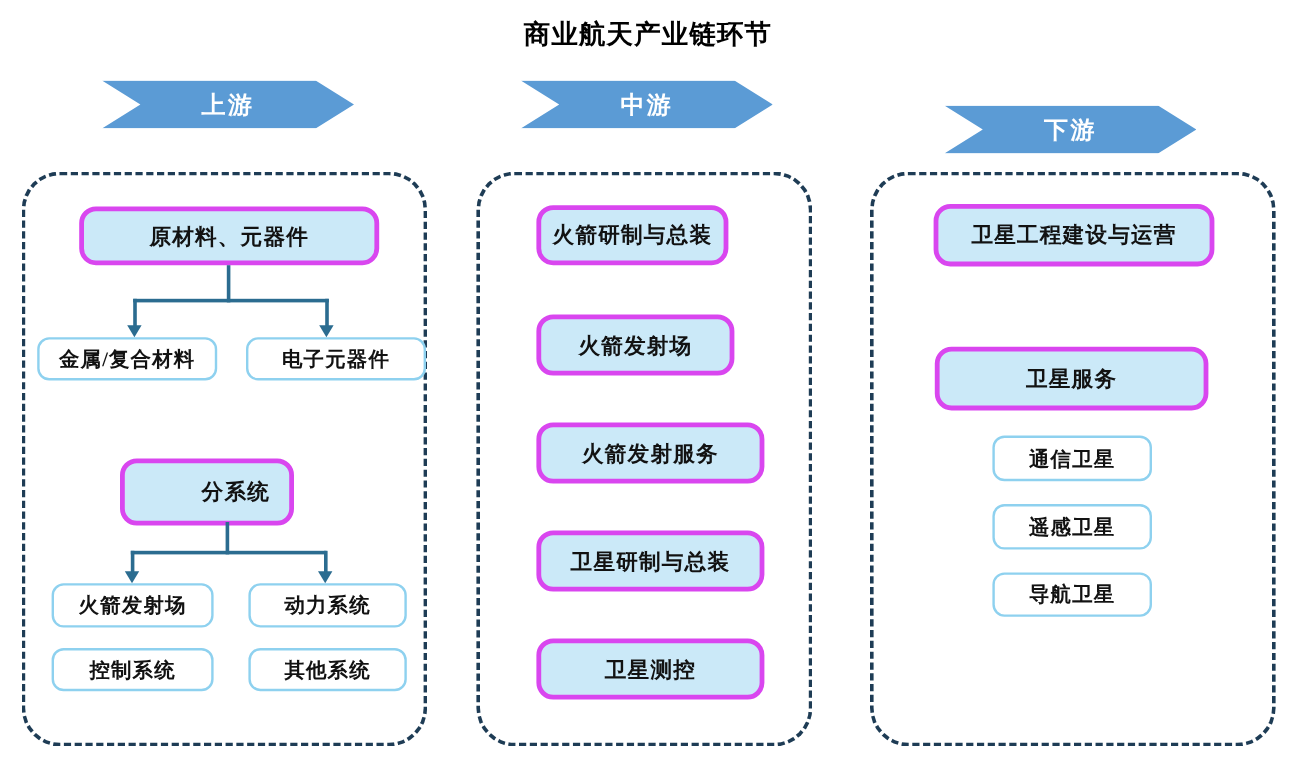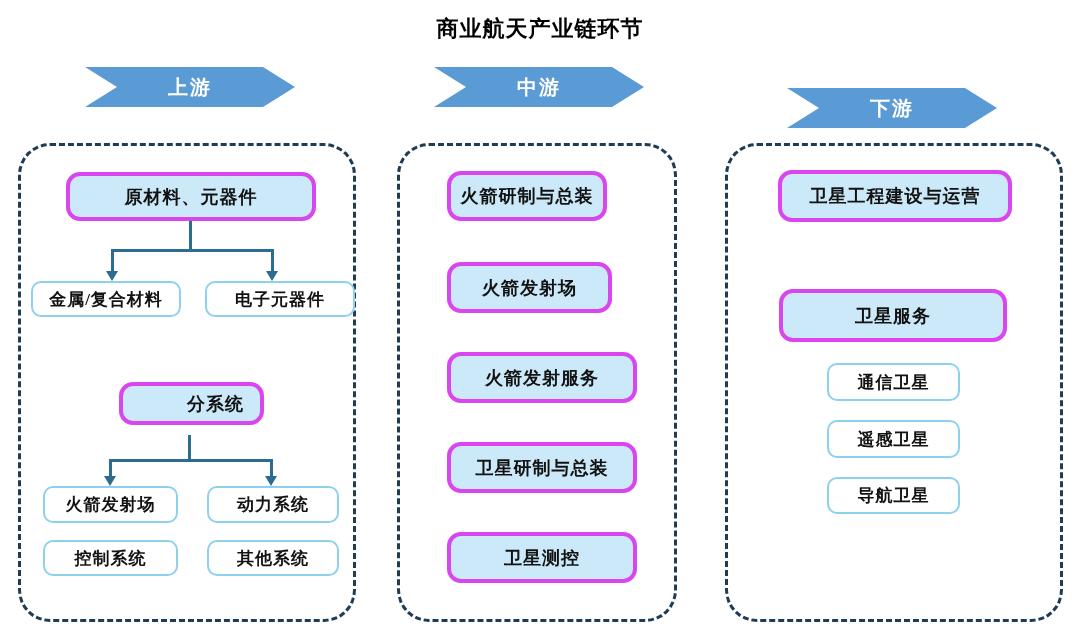--- a/index.html
+++ b/index.html
@@ -77,21 +77,21 @@
     <span>下游</span>
   </div>
 
   <div class="col-container" style="left:18px;width:338px;"></div>
   <div class="col-container" style="left:397px;width:280px;"></div>
   <div class="col-container" style="left:725px;width:338px;"></div>
 
   <div class="box light" style="left:66px;top:172px;width:250px;height:49px;">原材料、元器件</div>
   <div class="box white" style="left:31px;top:281px;width:150px;height:36px;">金属/复合材料</div>
   <div class="box white" style="left:205px;top:281px;width:150px;height:36px;">电子元器件</div>
-  <div class="box light" style="left:119px;top:382px;width:145px;height:43px;padding-left:48px;">分系统</div>
+  <div class="box light" style="left:100px;top:382px;width:145px;height:56px;padding-left:48px;">分系统</div>
   <div class="box white" style="left:43px;top:486px;width:135px;height:37px;">火箭发射场</div>
   <div class="box white" style="left:207px;top:486px;width:132px;height:37px;">动力系统</div>
   <div class="box white" style="left:43px;top:540px;width:135px;height:36px;">控制系统</div>
   <div class="box white" style="left:207px;top:540px;width:132px;height:36px;">其他系统</div>
 
   <div class="line" style="left:189px;top:221px;width:3px;height:31px;"></div>
   <div class="line" style="left:111px;top:249px;width:163px;height:3px;"></div>
   <div class="line" style="left:111px;top:249px;width:3px;height:23px;"></div>
   <div class="arrowhead" style="left:106px;top:271px;"></div>
   <div class="line" style="left:271px;top:249px;width:3px;height:23px;"></div>

